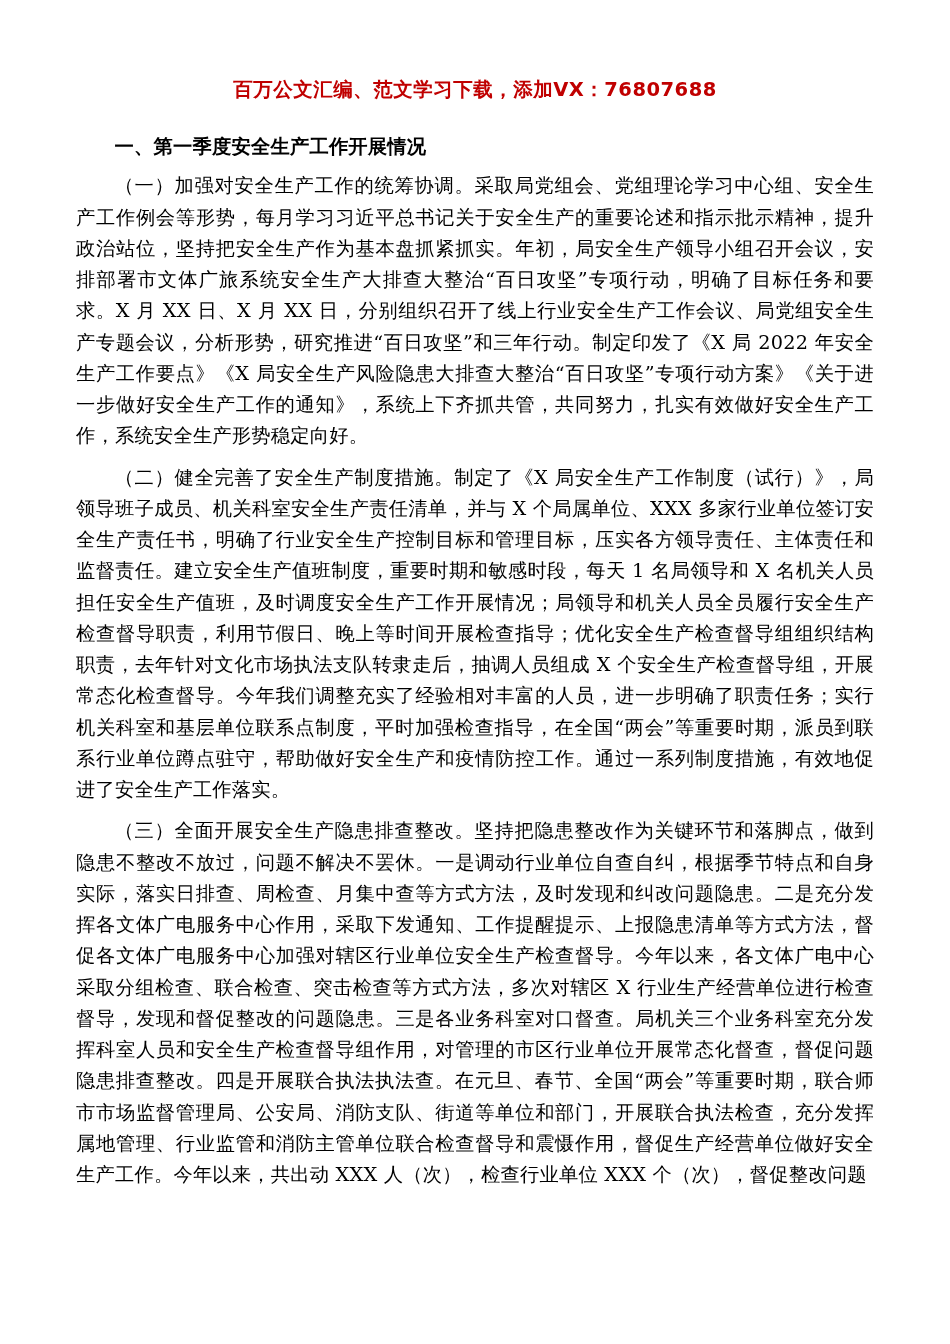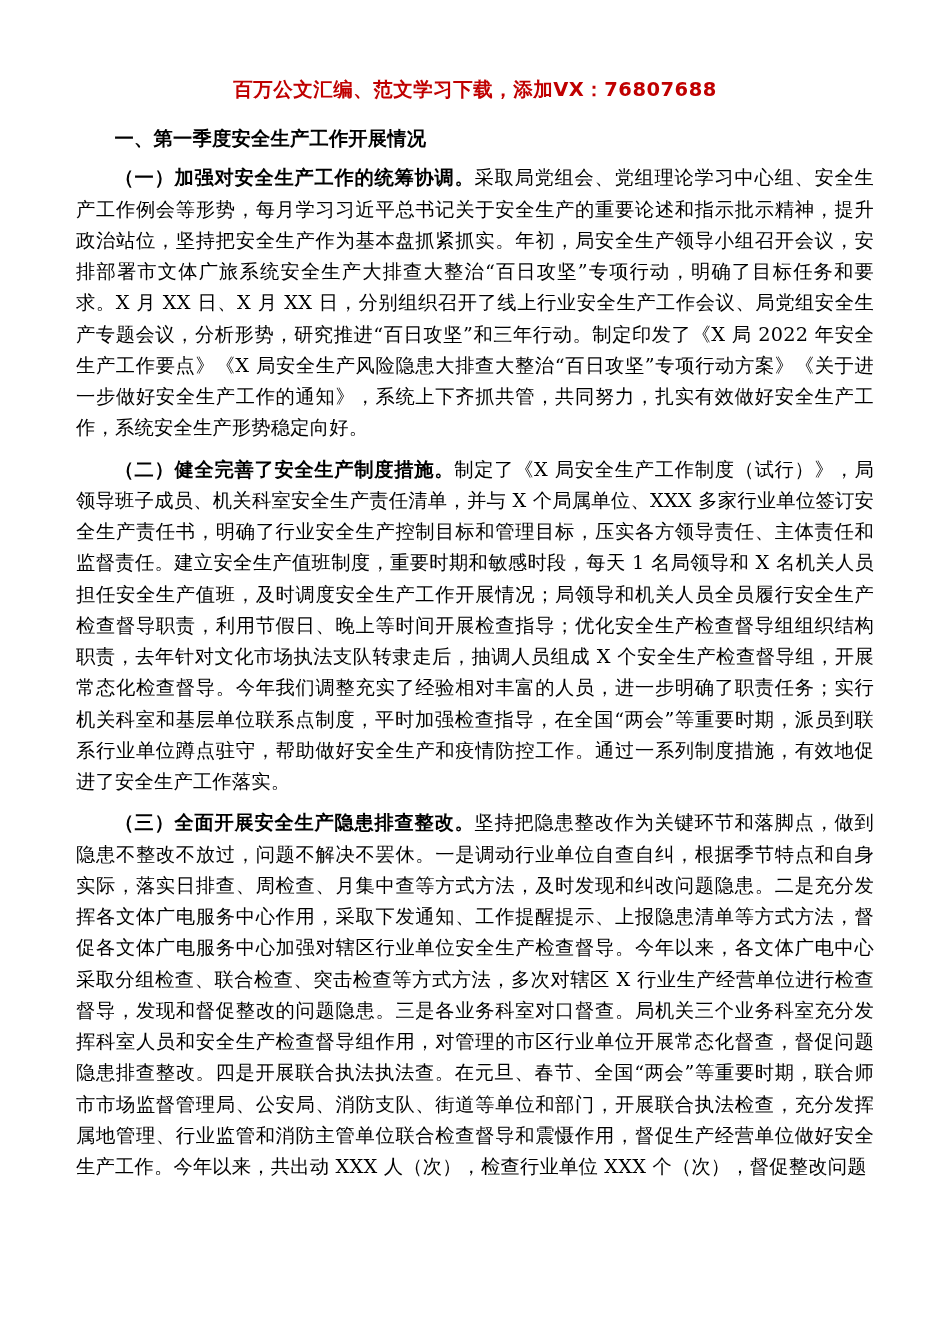--- a/index.html
+++ b/index.html
@@ -20,21 +20,21 @@
     padding: 62px 76px 40px 76px;
     background: #ffffff;
   }
   .banner {
     text-align: center;
     color: #c00000;
     font-size: 19.5px;
     font-weight: bold;
     letter-spacing: 0.5px;
     font-family: "DejaVu Sans", "Liberation Sans", sans-serif;
-    margin: 14px 0 20px 0;
+    margin: 14px 0 28px 0;
     white-space: nowrap;
   }
   .body-text {
     font-size: 19.3px;
     line-height: 1.62;
     text-align: justify;
     text-justify: inter-ideograph;
     margin: 0 0 6px 0;
     letter-spacing: 0.2px;
   }
@@ -46,21 +46,21 @@
     line-height: 1.62;
     font-weight: bold;
     text-indent: 2em;
     margin: 14px 0 8px 0;
     letter-spacing: 0.2px;
   }
   .para {
     margin-bottom: 10px;
   }
   .sub-lead {
-    font-weight: bold;
+    font-weight: normal;
   }
 </style>
 </head>
 <body>
 
 <div class="page">
 
   <div class="banner">百万公文汇编、范文学习下载，添加VX：76807688</div>
 
   <div>

